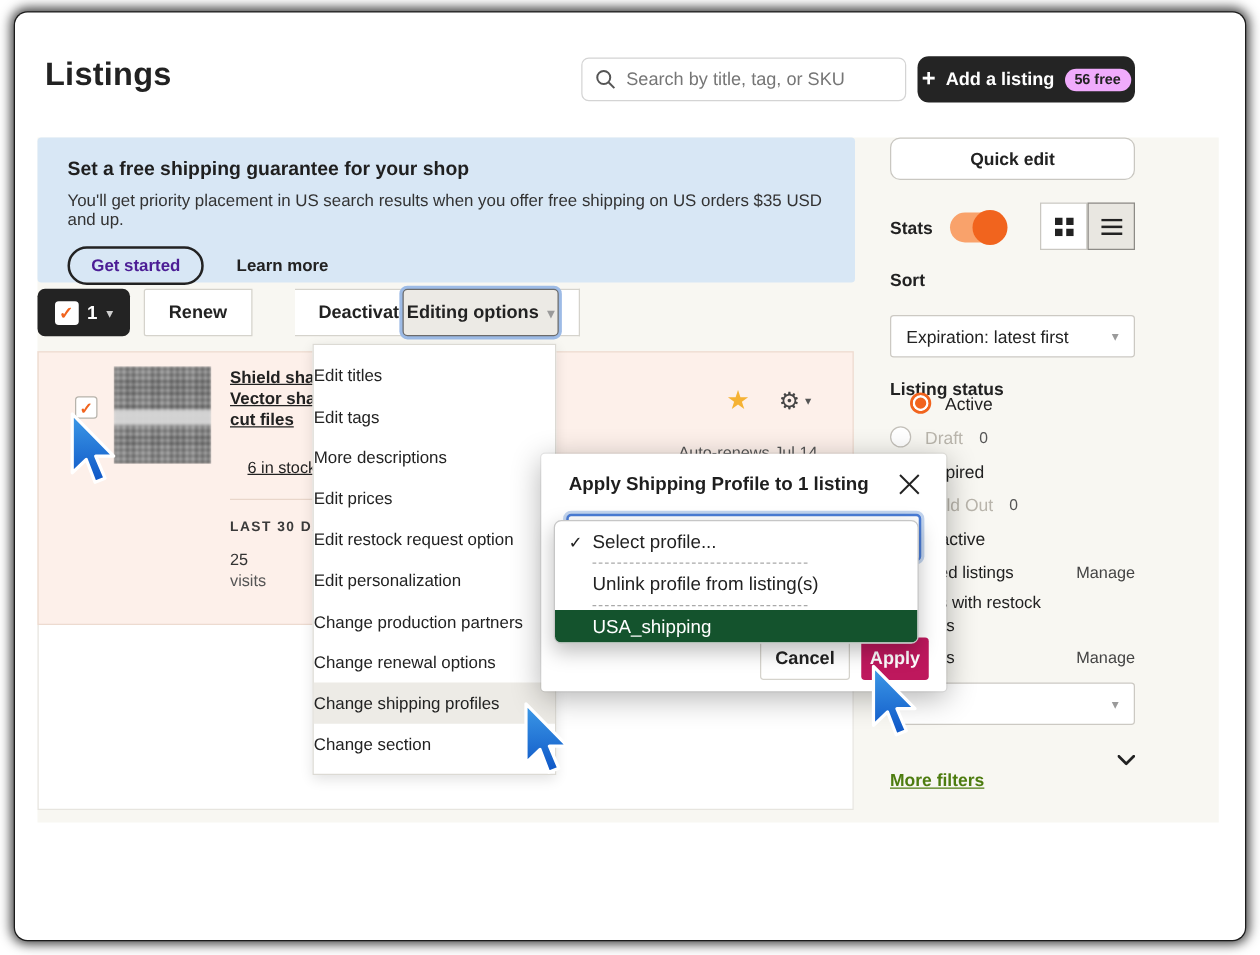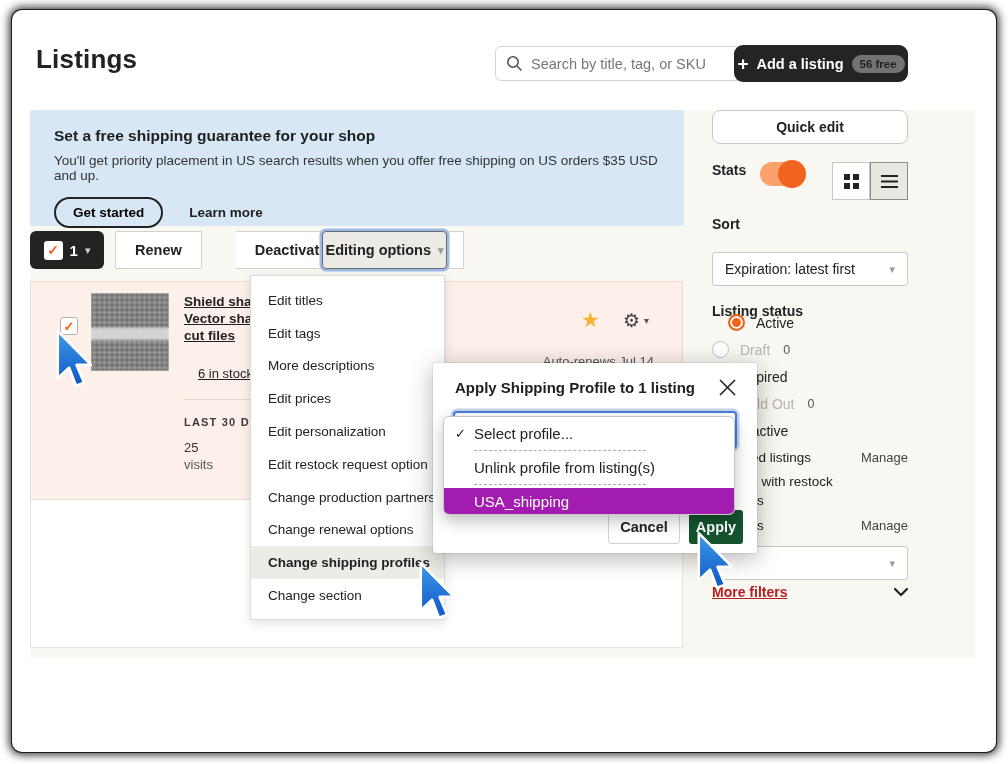--- a/index.html
+++ b/index.html
@@ -9,39 +9,39 @@
     position:absolute; left:12px; top:10px; width:984px; height:742px;
     background:#fff; border-radius:10px;
     box-shadow:0 0 0 1px #1a1a1a, 0 0 9px 3px rgba(0,0,0,.78);
     overflow:hidden;
   }
   .abs { position:absolute; }
 
   
   .page-title { left:24px; top:34px; font-size:26px; font-weight:bold; color:#222; letter-spacing:.2px; }
   .search-box { left:453px; top:36px; width:260px; height:35px; background:#fff; border:1px solid #d4d4d4;
-    border-radius:6px; display:flex; align-items:center; padding:0 10px; gap:8px;margin-left:30px; }
+    border-radius:6px; display:flex; align-items:center; padding:0 10px; gap:8px; }
   .search-box .ph { color:#767676; font-size:14.5px; }
   .add-btn { left:722px; top:35px; width:174px; height:37px; background:#242424; color:#fff; border-radius:9px;
     display:flex; align-items:center; justify-content:center; gap:8px; cursor:pointer; }
   .add-btn .plus { font-size:19px; font-weight:bold; line-height:1; }
   .add-btn .lbl { font-size:14.5px; font-weight:bold; }
-  .badge { background:#737373; color:#222; font-size:11.5px; font-weight:bold; border-radius:999px; padding:3px 8px; }
+  .badge { background:#f0abfc; color:#222; font-size:11.5px; font-weight:bold; border-radius:999px; padding:3px 8px; }
 
   
   .content-bg { left:18px; top:100px; width:945px; height:548px; background:#f8f7f2; }
   .table-panel { left:18px; top:271px; width:653px; height:367px; background:#fff; border:1px solid #e7e5df; }
 
   
   .banner { left:18px; top:100px; width:654px; height:116px; background:#d8e7f5; border-radius:3px; padding:17px 24px; }
   .banner h2 { font-size:15.5px; color:#1f1f1f; margin-bottom:8px; }
   .banner p { font-size:13.5px; color:#333; }
   .banner-actions { display:flex; align-items:center; gap:26px; margin-top:14px; }
   .get-started { border:2px solid #222; border-radius:999px; background:transparent; height:31px; padding:0 17px;
-    font-size:13.5px; font-weight:bold; color:#000000; display:flex; align-items:center; cursor:pointer; }
+    font-size:13.5px; font-weight:bold; color:#4c1d95; display:flex; align-items:center; cursor:pointer; }
   .learn-more { font-size:13.5px; font-weight:bold; color:#222; cursor:pointer; }
 
   
   .sel-pill { left:18px; top:221px; width:74px; height:38px; background:#232323; border-radius:6px;
     display:flex; align-items:center; justify-content:center; gap:7px; cursor:pointer; }
   .cbox { width:19px; height:19px; background:#fff; border-radius:3px; display:flex; align-items:center; justify-content:center; }
   .cbox .ck { color:#f1641e; font-size:14px; font-weight:bold; line-height:1; }
   .sel-pill .num { color:#fff; font-weight:bold; font-size:15px; }
   .sel-pill .car { color:#cfcfcf; font-size:11px; }
   .btn-group { left:103px; top:221px; height:38px; display:flex;gap:34px; }
@@ -74,28 +74,28 @@
   .stock { left:167px; top:84px; font-size:13px; color:#222; text-decoration:underline; cursor:pointer; }
   .autorenew { right:28px; top:72px; font-size:13px; color:#555; }
   .row-div { left:153px; top:117px; width:470px; height:1px; background:#e9d6ca; }
   .last30 { left:153px; top:134px; font-size:11px; font-weight:bold; letter-spacing:1.2px; color:#3a3a3a; }
   .visits-n { left:153px; top:158px; font-size:13px; color:#333; }
   .visits-l { left:153px; top:175px; font-size:13px; color:#555; }
 
   
   .menu { left:238px; top:265px; width:195px; height:345px; background:#fff; border:1px solid #dcdad4;
     box-shadow:0 3px 10px rgba(0,0,0,.12); padding:8px 0; z-index:5; }
-  .menu .mi { height:32.8px; display:flex; align-items:center; padding-left:17px; font-size:13.5px; color:#222; cursor:pointer; }
-  .menu .mi.hl { background:#edebe6;font-weight:bold; }
+  .menu .mi { height:32.8px; display:flex; align-items:center; font-size:13.5px; color:#222; cursor:pointer; }
+  .menu .mi.hl { background:#edebe6; }
 
   
   .sb { left:700px; top:100px; width:196px; }
   .quick-edit { width:196px; height:34px; background:#fff; border:1px solid #c9c7c1; border-radius:8px;
     font-family:inherit; font-size:14px; font-weight:bold; color:#222; cursor:pointer; }
-  .stats-row { position:absolute; left:0; top:52px; width:196px; height:40px; display:flex; }
+  .stats-row { position:absolute; left:0; top:52px; width:196px; height:40px; display:flex; align-items:center; }
   .stats-lbl { font-size:14px; font-weight:bold; color:#222; }
   .toggle { position:relative; width:44px; height:24px; background:#f9a26b; border-radius:999px; margin-left:14px; cursor:pointer; }
   .toggle .knob { position:absolute; right:-2px; top:-2px; width:28px; height:28px; background:#f1641e; border-radius:50%; }
   .view-group { position:absolute; right:0; top:0; display:flex; height:38px; }
   .vbtn { width:38px; height:38px; display:flex; align-items:center; justify-content:center;
     border:1px solid #c9c7c1; background:#fff; cursor:pointer; }
   .vbtn + .vbtn { border-left:none; }
   .vbtn.sel { background:#e9e7e1; border:1px solid #8d8b86; }
   .sort-lbl { position:absolute; left:0; top:106px; font-size:14px; font-weight:bold; color:#222; }
   .sel-like { background:#fff; border:1px solid #ccc9c3; border-radius:3px; height:34px; display:flex;
@@ -107,41 +107,41 @@
   .radio { width:17px; height:17px; border-radius:50%; background:#fff; border:1px solid #c4c1ba; }
   .radio.on { border:2px solid #f1641e; background:#f1641e; box-shadow:inset 0 0 0 2px #fff; }
   .radio-row .rl { font-size:14px; }
   .rl.dark { color:#222; } .rl.mut { color:#b9b5ac; }
   .rcount { font-size:12.5px; color:#555; margin-left:2px; }
   .side-link-row { position:absolute; left:0; width:196px; display:flex; font-size:13.5px; color:#222; }
   .manage { margin-left:auto; font-size:13px; color:#444; cursor:pointer; }
   .restock { position:absolute; left:0; width:150px; font-size:13.5px; color:#222; line-height:19px; }
   .empty-dd { position:absolute; left:0; top:420px; width:196px; }
   .more-filters { position:absolute; left:0; top:474px; width:196px; display:flex; align-items:center; cursor:pointer; }
-  .more-filters .t { font-size:14px; font-weight:bold; color:#b91c1c; text-decoration:underline; }
+  .more-filters .t { font-size:14px; font-weight:bold; color:#4d7c0f; text-decoration:underline;margin-top:32px; }
   .more-filters svg { margin-left:auto; }
 
   
   .modal { left:421px; top:353px; width:324px; height:190px; background:#fff; border-radius:3px;
     box-shadow:0 5px 24px rgba(0,0,0,.3), 0 0 0 1px rgba(0,0,0,.06); z-index:6; }
   .m-title { position:absolute; left:22px; top:16px; font-size:15px; font-weight:bold; color:#1e1e1e;text-align:center; }
   .m-close { position:absolute; right:18px; top:12px; width:24px; height:24px; display:flex; align-items:center;
     justify-content:center; cursor:pointer; }
   .m-select { position:absolute; left:20px; top:48px; width:284px; height:38px; background:#fff;
     border:2px solid #4a7cd6; border-radius:4px; box-shadow:0 0 0 2.5px #c2d4ee; }
   .m-popup { position:absolute; left:10px; top:53px; width:292px; background:#fff; border:1px solid #c6c6c6;
     border-radius:6px; box-shadow:0 6px 16px rgba(0,0,0,.25); overflow:hidden; z-index:7; padding-top:3px; }
   .opt { height:27px; display:flex; align-items:center; font-size:15px; color:#222; padding-left:30px; position:relative; cursor:pointer; }
   .opt .chk { position:absolute; left:11px; font-size:13px; color:#222; }
-  .opt.sel-blue { background:#a21caf; color:#fff; height:26px; }
+  .opt.sel-blue { background:#14532d; color:#fff; height:26px; }
   .opt-sep { border-top:1.5px dashed #a9a9a9; width:172px; margin:3px 0 3px 30px; }
   .m-btns { position:absolute; right:14px; top:147px; display:flex; gap:9px; }
   .cancel-btn { width:72px; height:34px; background:#fff; border:1px solid #d5d3cc; border-radius:3px;
     font-family:inherit; font-size:14.5px; font-weight:bold; color:#222; cursor:pointer; }
-  .apply-btn { width:54px; height:34px; background:#14532d; border:none; border-radius:3px;
+  .apply-btn { width:54px; height:34px; background:#be185d; border:none; border-radius:3px;
     font-family:inherit; font-size:14.5px; font-weight:bold; color:#fff; cursor:pointer; }
 
   .cursor { position:absolute; z-index:10; pointer-events:none; }
 </style>
 </head>
 <body>
 
 <div class="canvas">
 <div class="page">
 
@@ -288,22 +288,22 @@
         <polyline points="1,1 7,7 13,1" fill="none" stroke="#222" stroke-width="2.2" stroke-linecap="round" stroke-linejoin="round"></polyline>
       </svg>
     </div>
   </div>
 
   <div class="abs menu">
     <div class="mi">Edit titles</div>
     <div class="mi">Edit tags</div>
     <div class="mi">More descriptions</div>
     <div class="mi">Edit prices</div>
+    <div class="mi">Edit restock request option</div>
     <div class="mi">Edit personalization</div>
-    <div class="mi">Edit restock request option</div>
     <div class="mi">Change production partners</div>
     <div class="mi">Change renewal options</div>
     <div class="mi hl">Change shipping profiles</div>
     <div class="mi">Change section</div>
   </div>
 
   <div class="abs modal">
     <div class="m-title">Apply Shipping Profile to 1 listing</div>
     <div class="m-close">
       <svg width="17" height="17" viewBox="0 0 17 17">

